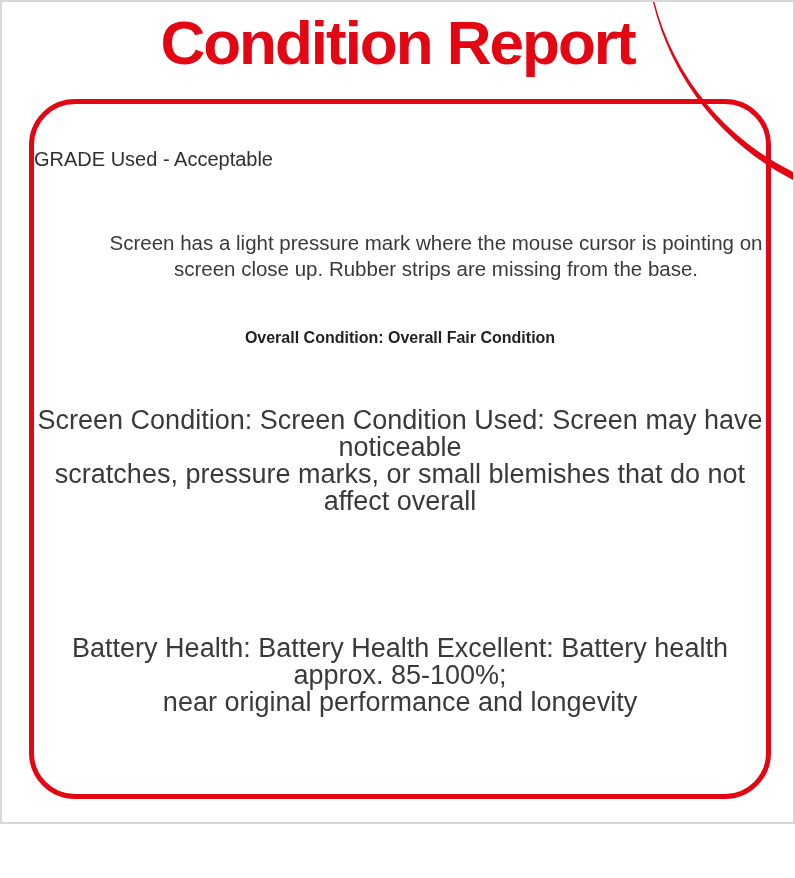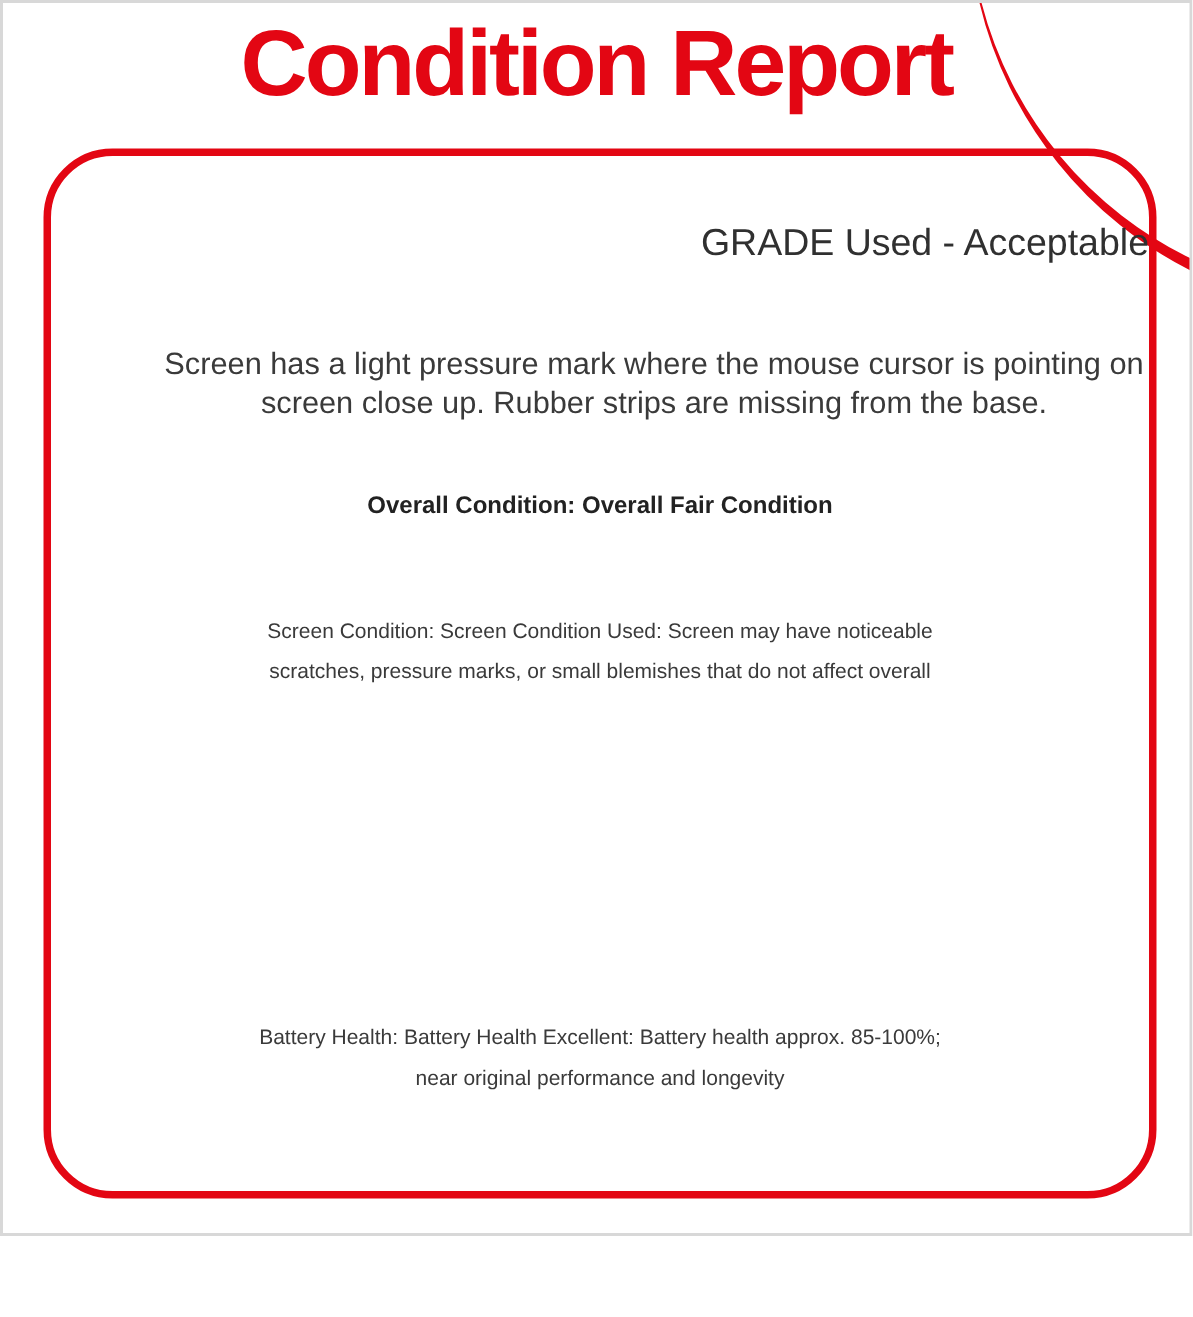--- a/index.html
+++ b/index.html
@@ -47,22 +47,22 @@
     box-sizing: border-box;
     border: 5px solid #E30613;
     border-radius: 46px;
     background: transparent;
   }
   .grade-heading {
     position: absolute;
     top: 44px;
     left: 0;
     width: 100%;
-    text-align: right;
-    font-size: 25px;
+    text-align: left;
+    font-size: 20px;
     font-weight: 400;
     color: #303030;
     margin: 0;
   }
   .summary-text {
     position: absolute;
     top: 126px;
     left: 0;
     width: 100%;
     text-align: center;
@@ -80,29 +80,29 @@
     text-align: center;
     font-size: 16px;
     font-weight: 700;
     color: #222222;
   }
   .cond-block {
     position: absolute;
     left: 0;
     width: 100%;
     text-align: center;
-    font-size: 14px;
+    font-size: 27px;
     line-height: 27px;
     color: #3a3a3a;
     white-space: pre-line;
   }
   .cond-screen   { top: 303px; }
   .cond-casing   { top: 384px; }
   .cond-keyboard { top: 459px; }
-  .cond-battery  { top: 531px; margin-top: 43px; }
+  .cond-battery  { top: 531px; }
 </style>
 </head>
 <body>
 
 <div class="page">
 
   <svg class="swoosh-svg" viewBox="0 0 795 878" aria-hidden="true">
     <path d="M 651 0 A 270 270 0 0 0 795 180 L 795 171.8 A 262.5 262.5 0 0 1 652.4 0 Z" fill="#E30613"></path>
   </svg>
 

